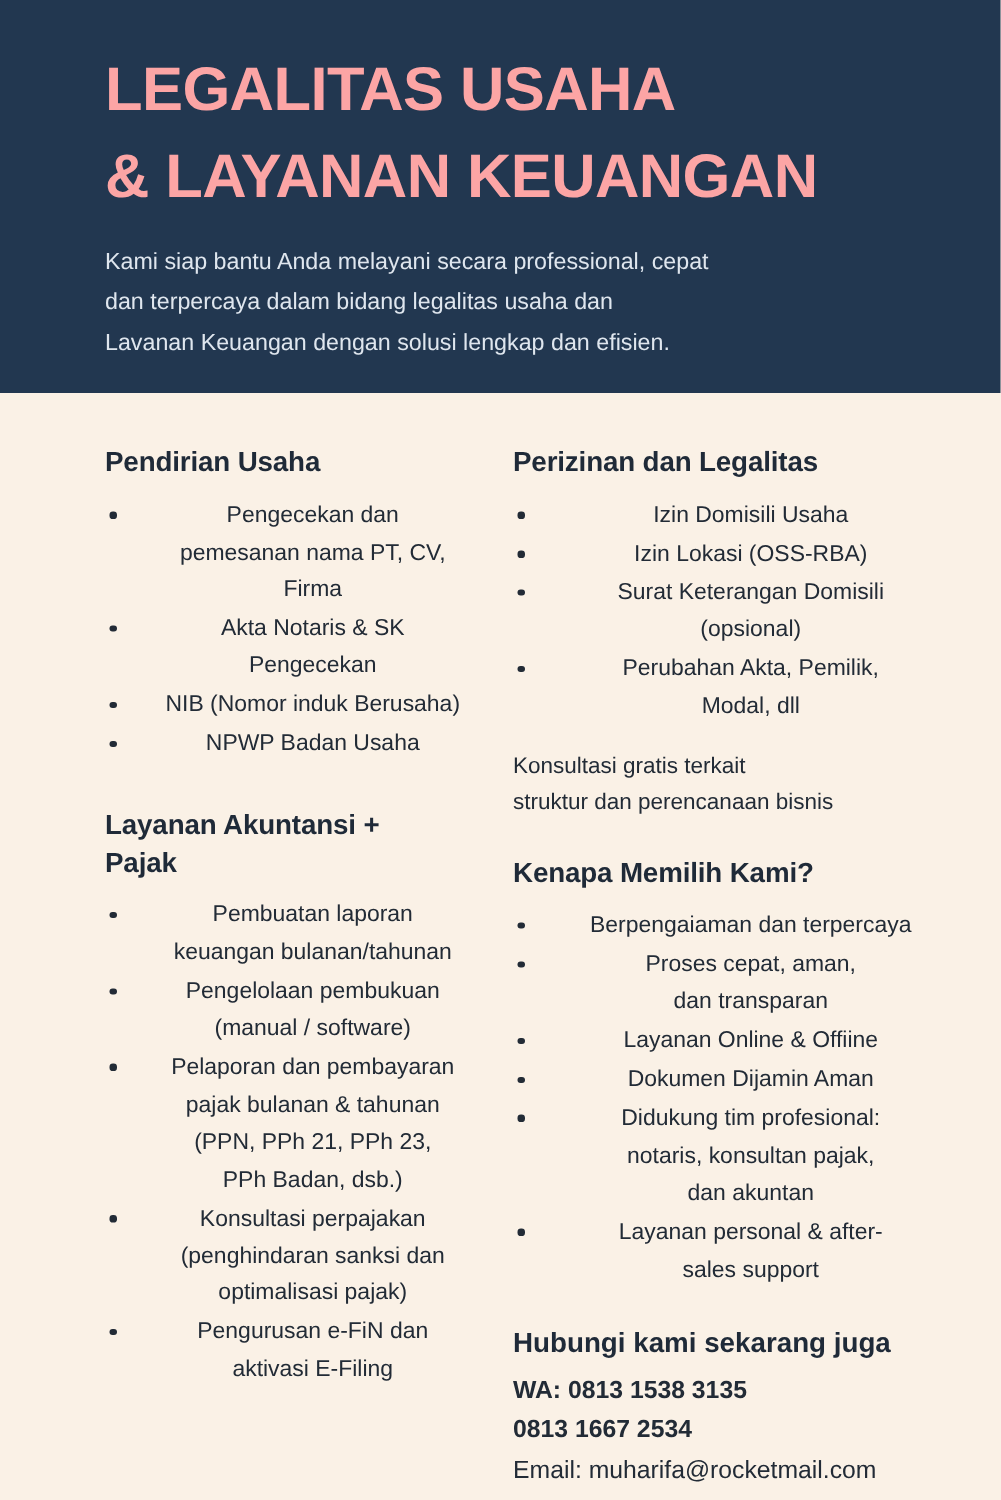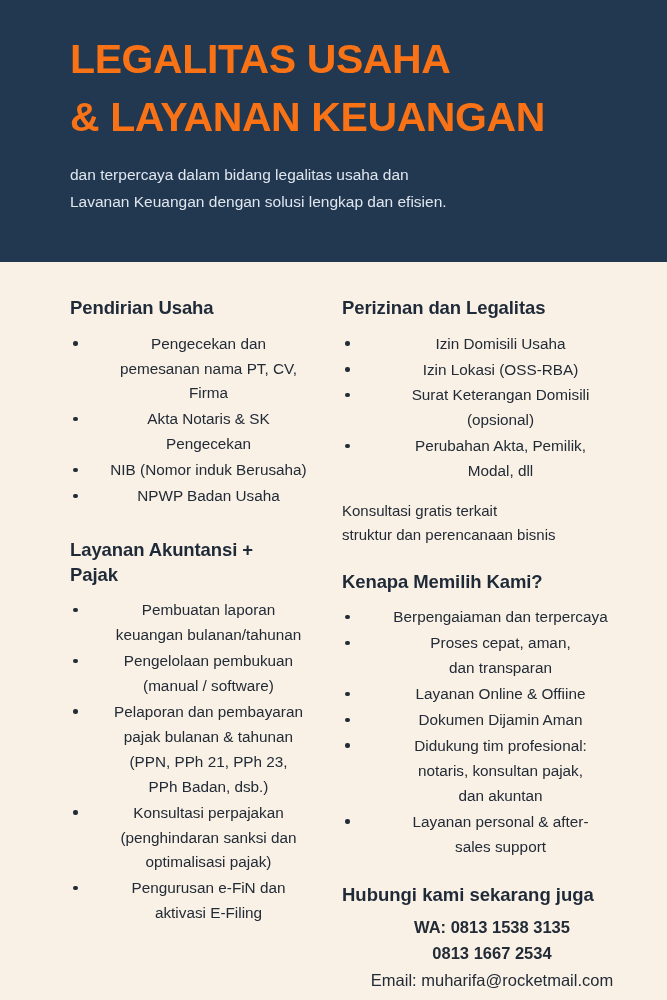--- a/index.html
+++ b/index.html
@@ -26,21 +26,21 @@
     position: absolute;
     left: 0;
     top: 0;
     width: 667px;
     height: 262px;
     background: #223750;
     box-sizing: border-box;
     padding: 30px 40px 0 70px;
   }
   .headline {
-    color: #f97316;
+    color: #fca5a5;
     font-weight: bold;
     font-size: 41px;
     line-height: 1.42;
     letter-spacing: -0.4px;
     margin: 0;
     white-space: nowrap;
   }
   .headline .l1 { display: block; }
   .headline .l2 { display: block; }
   .subhead {
@@ -124,35 +124,35 @@
     font-weight: bold;
     color: #1f2a38;
     margin: 0 0 7px 0;
     line-height: 1.3;
     white-space: nowrap;
   }
   .contact-line {
     font-size: 16.5px;
     line-height: 1.62;
     color: #222b36;
-    text-align: center;
   }
   .contact-line.strong { font-weight: bold; }
 </style>
 </head>
 <body>
 
 <div id="poster">
 
   <div class="header">
     <h1 class="headline">
       <span class="l1">LEGALITAS USAHA</span>
       <span class="l2">&amp; LAYANAN KEUANGAN</span>
     </h1>
     <p class="subhead">
+      <span>Kami siap bantu Anda melayani secara professional, cepat</span>
       <span>dan terpercaya dalam bidang legalitas usaha dan</span>
       <span>Lavanan Keuangan dengan solusi lengkap dan efisien.</span>
     </p>
   </div>
 
   <div class="columns">
 
     <div class="col col-left">
 
       <div class="gap-lg"></div>

